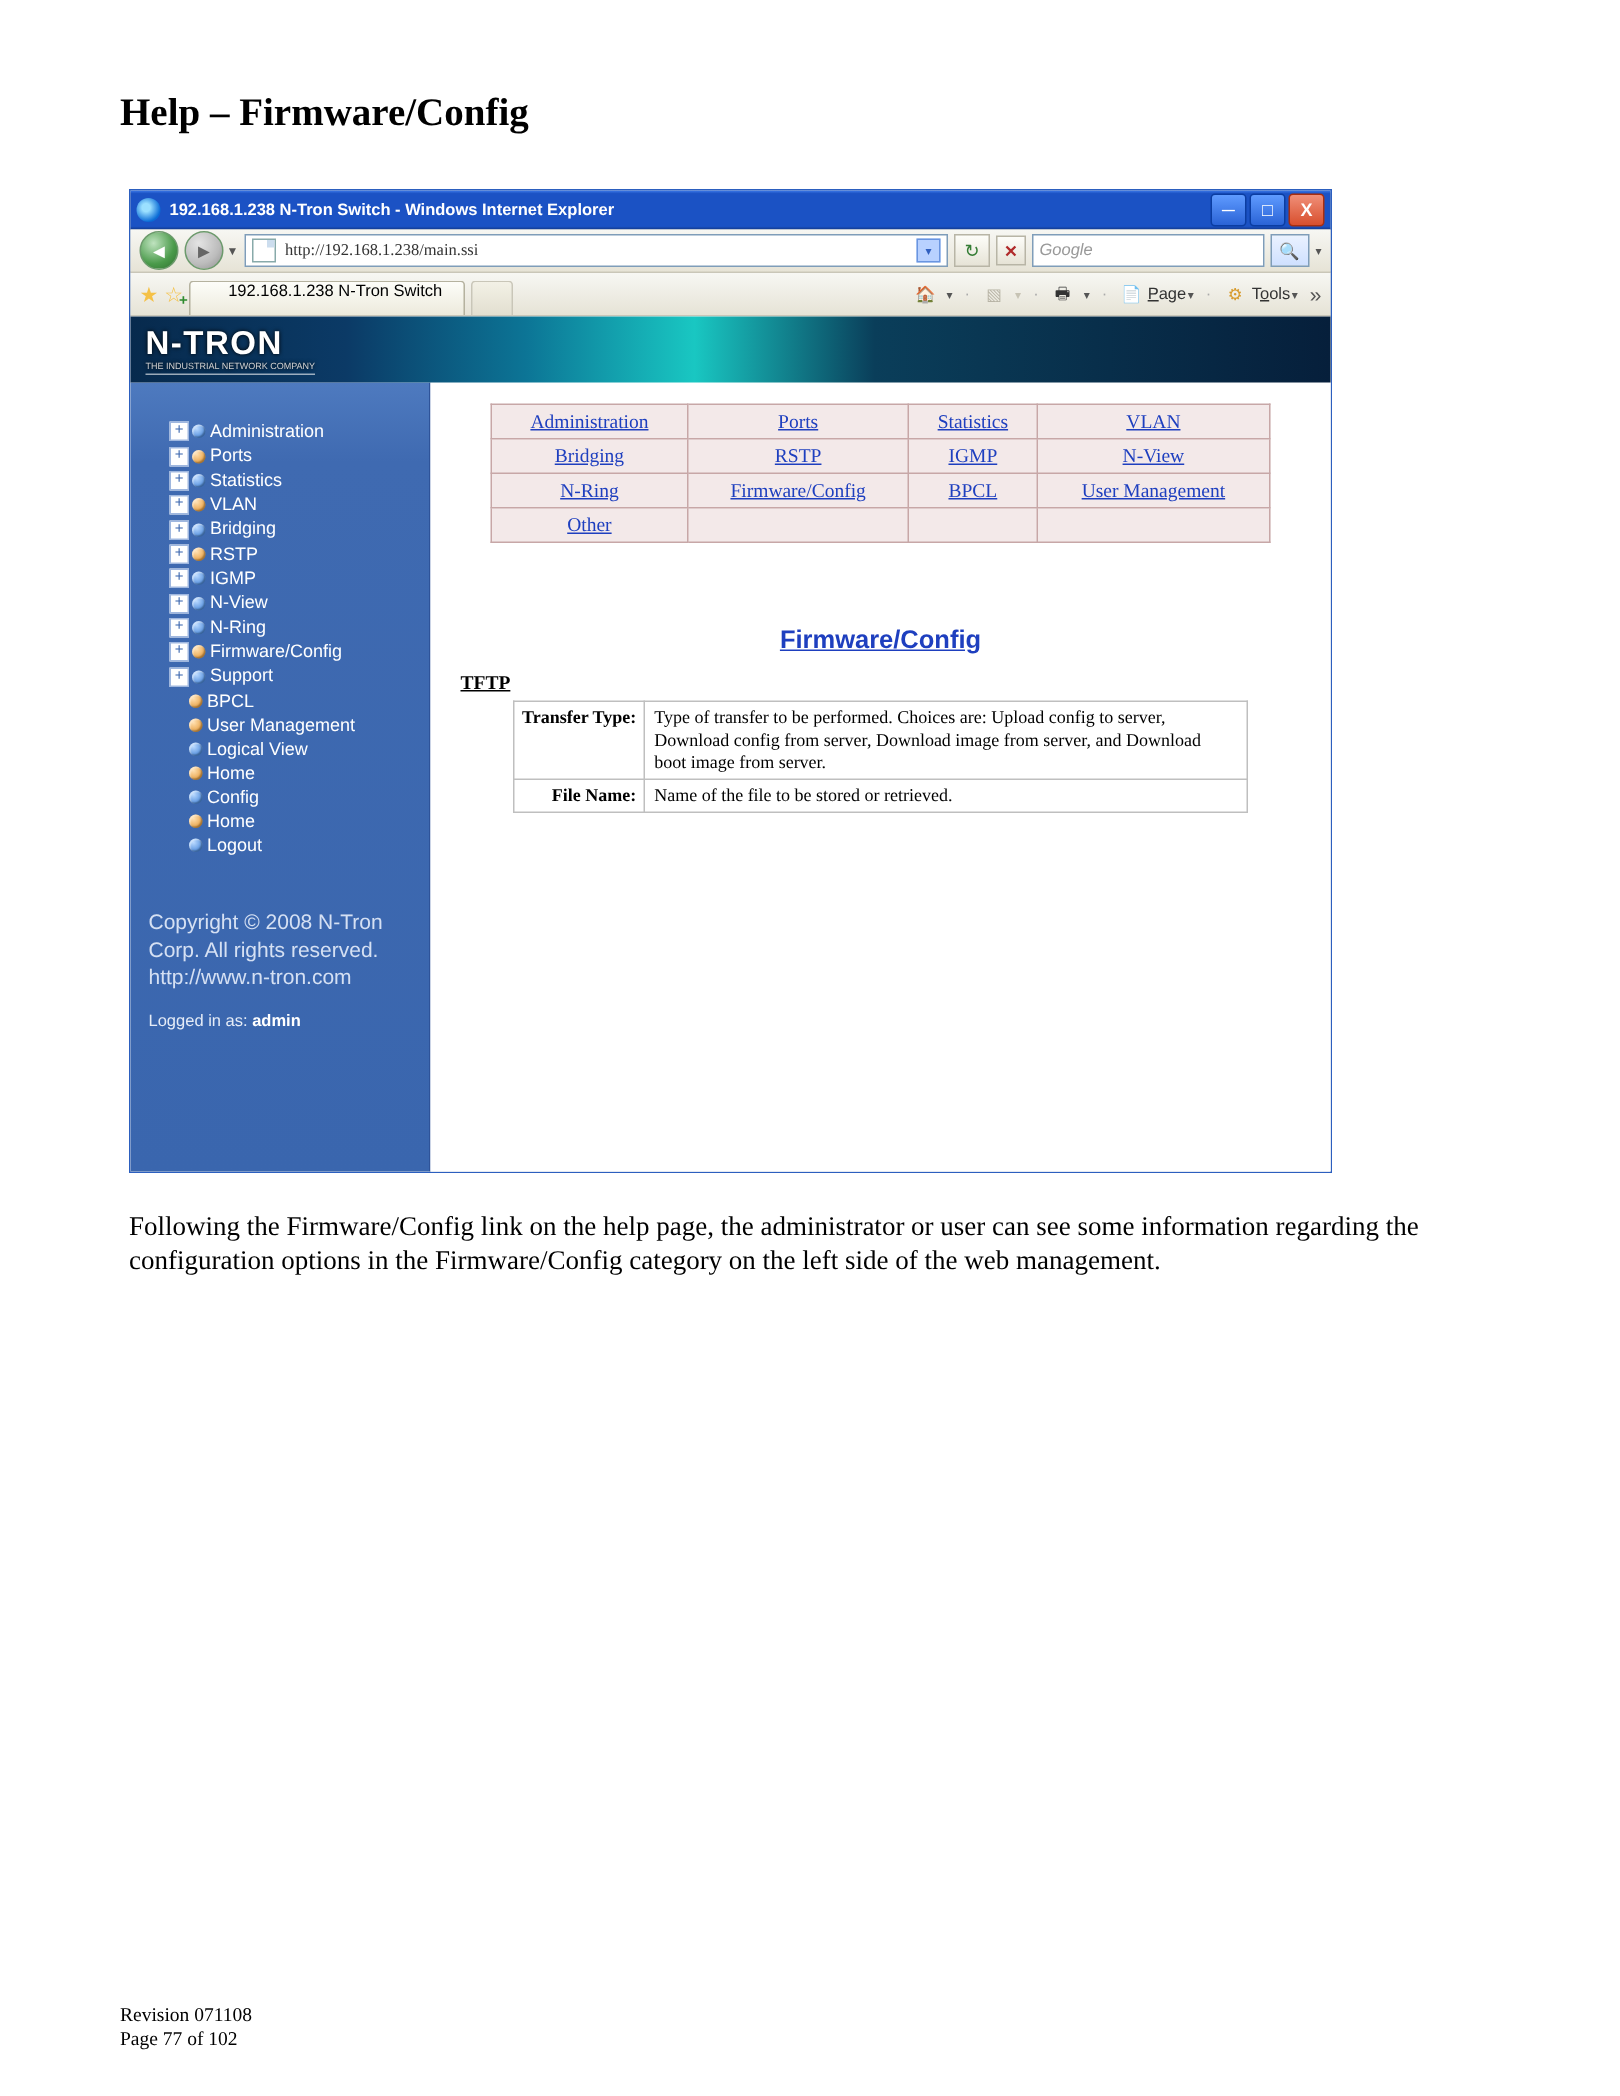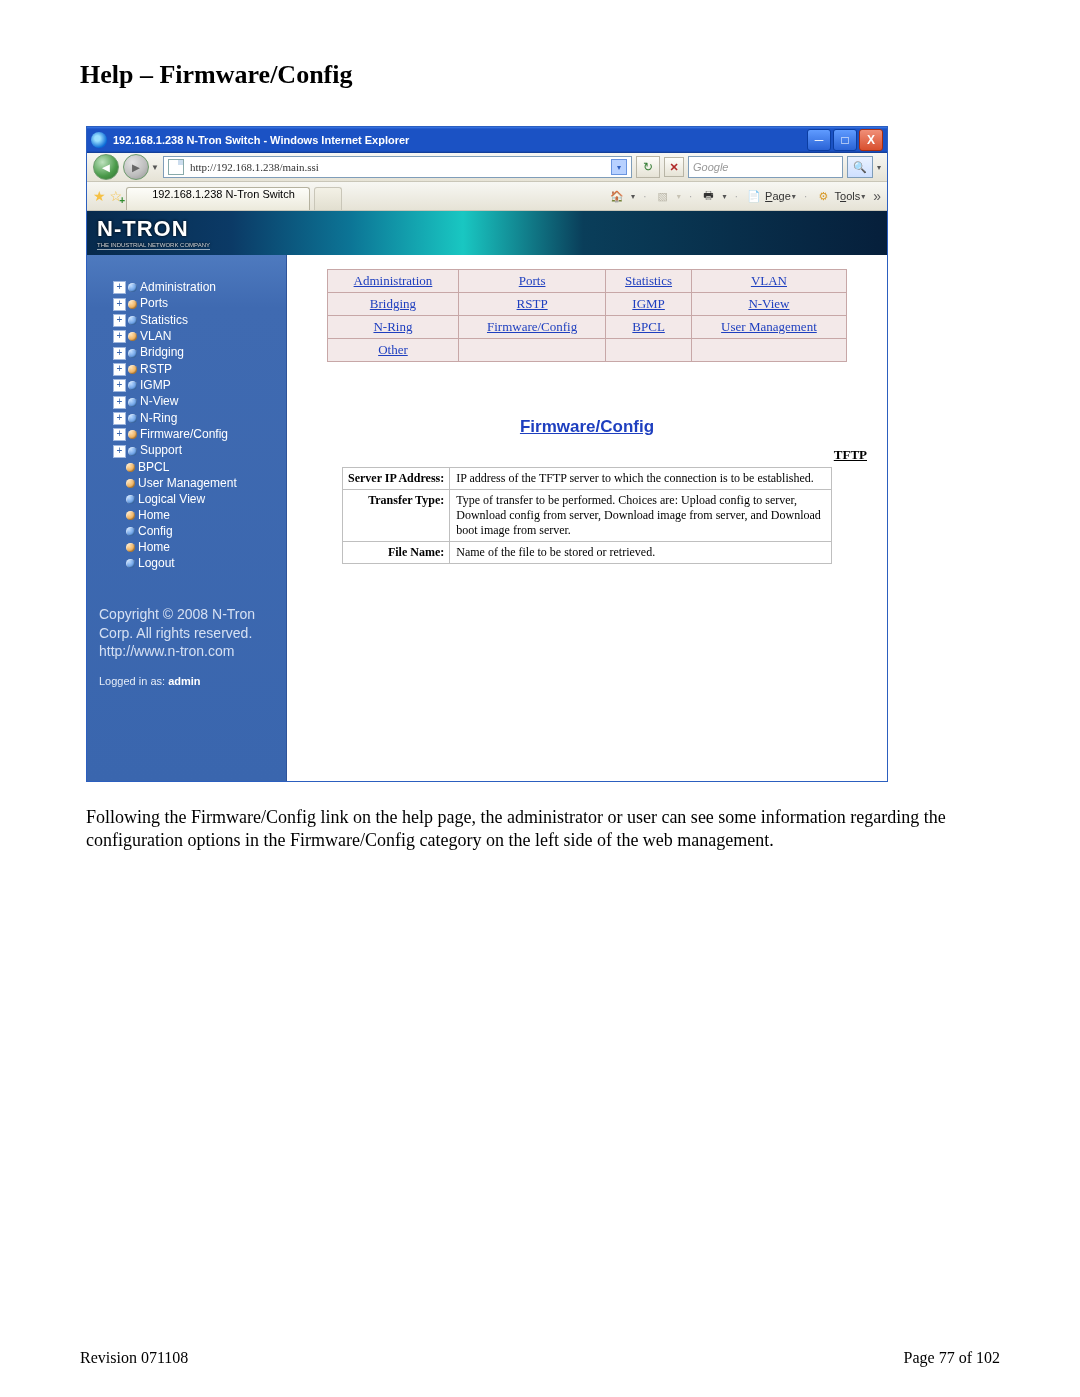--- a/index.html
+++ b/index.html
@@ -121,26 +121,26 @@
   .bullet{width:9px;height:9px;border-radius:50%;display:inline-block;vertical-align:middle;margin-right:3px;box-shadow:inset -1px -1px 1px rgba(0,0,0,.3), inset 1px 1px 1px rgba(255,255,255,.5);}
   .b-blue{background:radial-gradient(circle at 35% 30%,#b9d9ff,#2b72d0);}
   .b-orange{background:radial-gradient(circle at 35% 30%,#ffe0b0,#e08b1f);}
   .sb-footer{font-size:14px;color:#d5e0f3;padding:6px 8px 4px 12px;line-height:1.35;}
   .sb-login{font-size:11px;color:#e5ecf7;padding:10px 8px 4px 12px;}
   .sb-login b{color:#fff;}
   .content{flex:1;background:#fff;padding:14px 20px;}
   .linkgrid{border:1px solid #c7a7a7;border-collapse:collapse;width:520px;margin:0 auto;}
   .linkgrid td{border:1px solid #c7a7a7;background:#f3e9e9;text-align:center;padding:3px 6px;color:#1e3fbf;text-decoration:underline;font-family:"Times New Roman";font-size:13px;}
   .sect-title{color:#1e3fbf;font-family:Verdana,Arial;font-weight:bold;font-size:17px;text-align:center;text-decoration:underline;margin:55px 0 10px;}
-  .tftp-title{font-family:"Times New Roman";font-size:13px;font-weight:bold;text-decoration:underline;text-align:right;margin-bottom:4px;}
+  .tftp-title{font-family:"Times New Roman";font-size:13px;font-weight:bold;text-decoration:underline;text-align:left;margin-bottom:4px;}
   .desc-table{border:1px solid #bfbfbf;border-collapse:collapse;width:490px;margin:0 auto;font-family:"Times New Roman";font-size:12px;}
   .desc-table th{border:1px solid #bfbfbf;background:#fff;text-align:right;font-weight:bold;padding:3px 5px;white-space:nowrap;vertical-align:top;}
   .desc-table td{border:1px solid #bfbfbf;background:#fff;padding:3px 6px;}
   .body-para{font-size:18px;margin:24px 6px 0 6px;line-height:1.3;}
-  .footer{position:absolute;bottom:30px;left:80px;right:80px;display:flex;justify-content:space-between;font-size:16px;}
+  .footer{position:absolute;bottom:30px;left:80px;right:80px;display:flex;justify-content:space-between;font-size:13px;flex-direction:column;}
   .tree .nav-item{cursor:default;}
 </style>
 </head>
 <body>
 
 <div class="page">
   <h1 class="page-title">Help – Firmware/Config</h1>
 
   <div class="screenshot">
 
@@ -270,24 +270,20 @@
                   <td style="text-decoration: none;">&nbsp;</td>
                   <td style="text-decoration: none;">&nbsp;</td>
                 </tr>
               </tbody>
             </table>
           <div class="sect-title">Firmware/Config</div>
           <div class="tftp-title">TFTP</div>
           <table class="desc-table">
               <tbody id="desctable">
                 <tr>
-                  <th>Server IP Address:</th>
-                  <td>IP address of the TFTP server to which the connection is to be established.</td>
-                </tr>
-                <tr>
                   <th>Transfer Type:</th>
                   <td>Type of transfer to be performed. Choices are: Upload config to server, Download config from server, Download image from server, and Download boot image from server.</td>
                 </tr>
                 <tr>
                   <th>File Name:</th>
                   <td>Name of the file to be stored or retrieved.</td>
                 </tr>
               </tbody>
             </table>
         </div>

